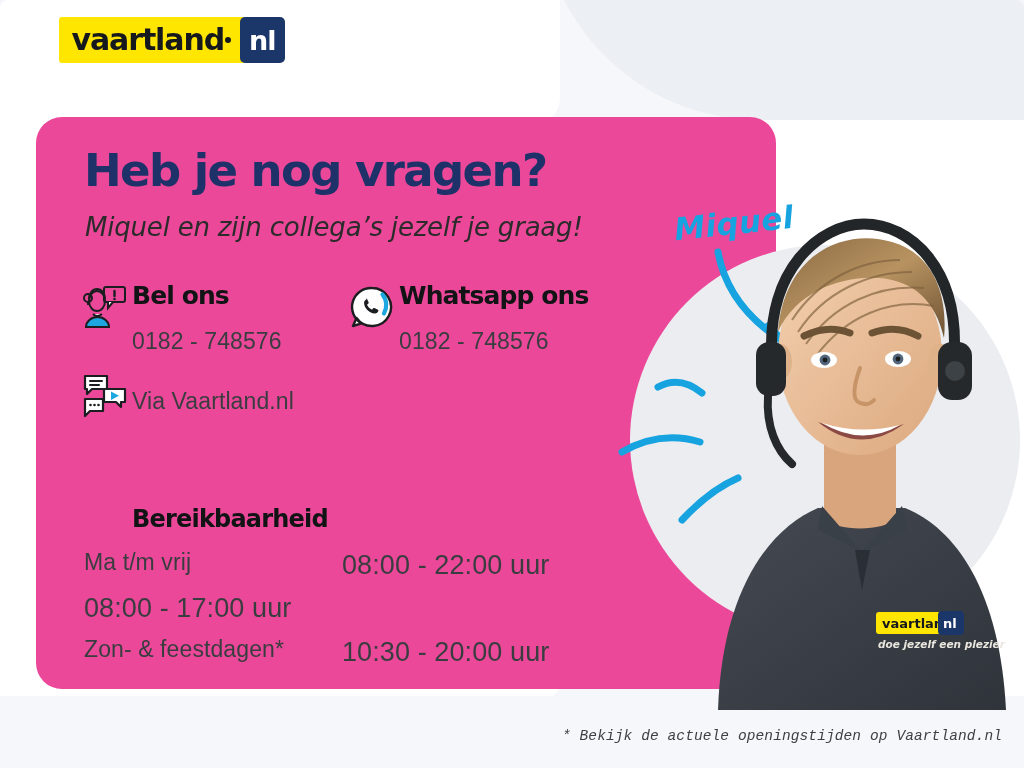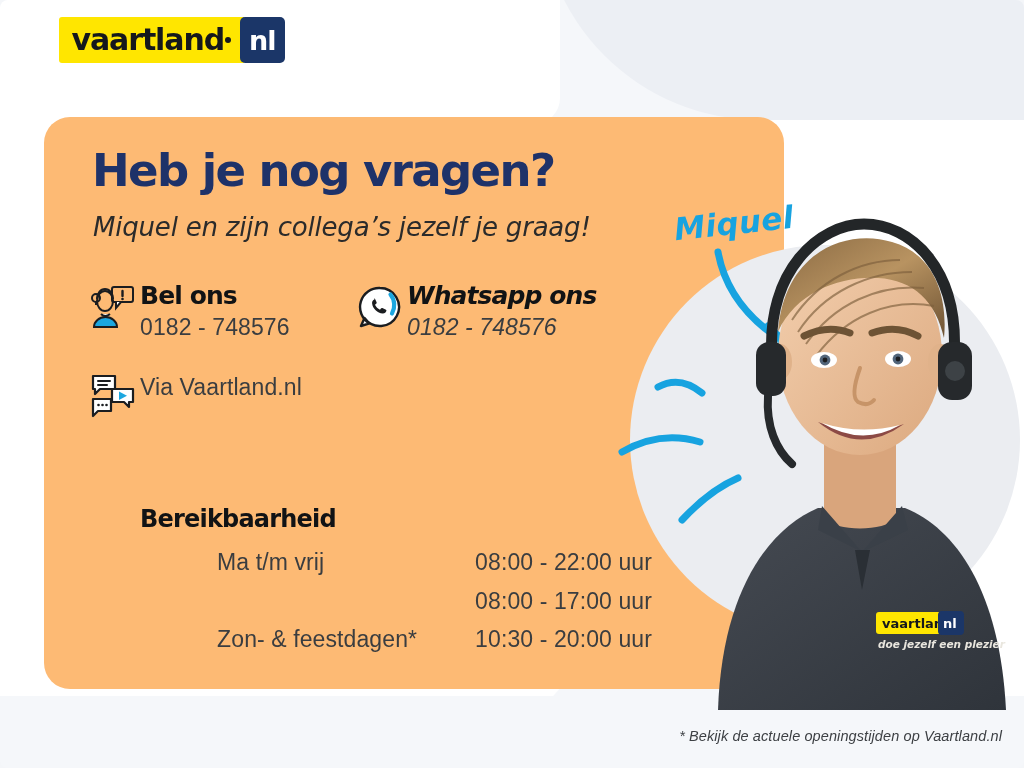--- a/index.html
+++ b/index.html
@@ -59,77 +59,77 @@
     background:#1b3668;display:flex;align-items:center;padding:0 9px;
     border-radius:5px;margin-left:-4px;
   }
   .logo-nl{
     font-family:"DejaVu Sans",sans-serif;font-weight:700;font-size:27px;
     color:#ffffff;letter-spacing:-1px;line-height:1;
   }
 
   
   .card{
-    position:absolute;left:44px;top:117px;width:740px;height:572px;
-    background:#fdba74;border-radius:26px;
+    position:absolute;left:36px;top:117px;width:740px;height:572px;
+    background:#ec4899;border-radius:26px;
   }
 
   .headline{
     position:absolute;left:48px;top:31px;
     font-family:"DejaVu Sans",sans-serif;
     font-weight:700;font-size:45px;letter-spacing:-1.6px;
     color:#1e3269;line-height:1;white-space:nowrap;
   }
   .subhead{
     position:absolute;left:49px;top:95px;
     font-family:"DejaVu Sans",sans-serif;
     font-weight:400;font-style:italic;font-size:26px;
     color:#2b2b2b;letter-spacing:-0.2px;white-space:nowrap;
   }
 
   
   .contact{position:absolute;display:flex;align-items:flex-start;gap:4px;}
   .c-bel{left:46px;top:165px;}
-  .c-wa{left:313px;top:165px;font-style:italic;}
+  .c-wa{left:313px;top:165px;}
   .c-chat{left:46px;top:253px;}
 
   .ico{width:46px;height:46px;flex:0 0 46px;margin-top:2px;}
   .ctext{display:flex;flex-direction:column;}
   .ctitle{
     font-family:"DejaVu Sans",sans-serif;font-weight:700;font-size:25px;
     color:#111315;letter-spacing:-0.9px;line-height:1.12;white-space:nowrap;
   }
   .cvalue{
     font-family:"Liberation Sans",sans-serif;font-weight:400;font-size:23px;
     color:#3a3d40;letter-spacing:0.1px;line-height:1.25;white-space:nowrap;
-    margin-top:3px;
+    margin-top:17px;
   }
 
   
   .hours-title{
     position:absolute;left:48px;top:388px;
     font-family:"DejaVu Sans",sans-serif;font-weight:700;font-size:24px;
     color:#111315;letter-spacing:-0.8px;margin-left:48px;
   }
   .hours{position:absolute;left:48px;top:432px;width:560px;}
-  .hrow{display:flex;margin-bottom:11px;justify-content:flex-end;}
+  .hrow{display:flex;margin-bottom:11px;}
   .hday{
     width:258px;flex:0 0 258px;
     font-family:"Liberation Sans",sans-serif;font-size:23px;color:#3a3d40;
     letter-spacing:0.1px;line-height:1.2;white-space:nowrap;
   }
   .htime{
-    font-family:"Liberation Sans",sans-serif;font-size:23px;color:#3a3d40;
+    font-family:"Liberation Sans",sans-serif;font-size:27px;color:#3a3d40;
     letter-spacing:0.1px;line-height:1.2;white-space:nowrap;
   }
 
   
   .footnote{
     position:absolute;right:22px;bottom:24px;
-    font-family:Liberation Sans, sans-serif;font-style:italic;
+    font-family:Liberation Mono, monospace;font-style:italic;
     font-size:14.5px;color:#3d4044;letter-spacing:0.1px;white-space:nowrap;
   }
 
   
   .photo-wrap{position:absolute;left:600px;top:100px;width:424px;height:600px;}
   .photo-circle{
     position:absolute;left:30px;top:145px;width:390px;height:390px;
     background:#ebedf1;border-radius:50%;
   }
   .miquel-label{

